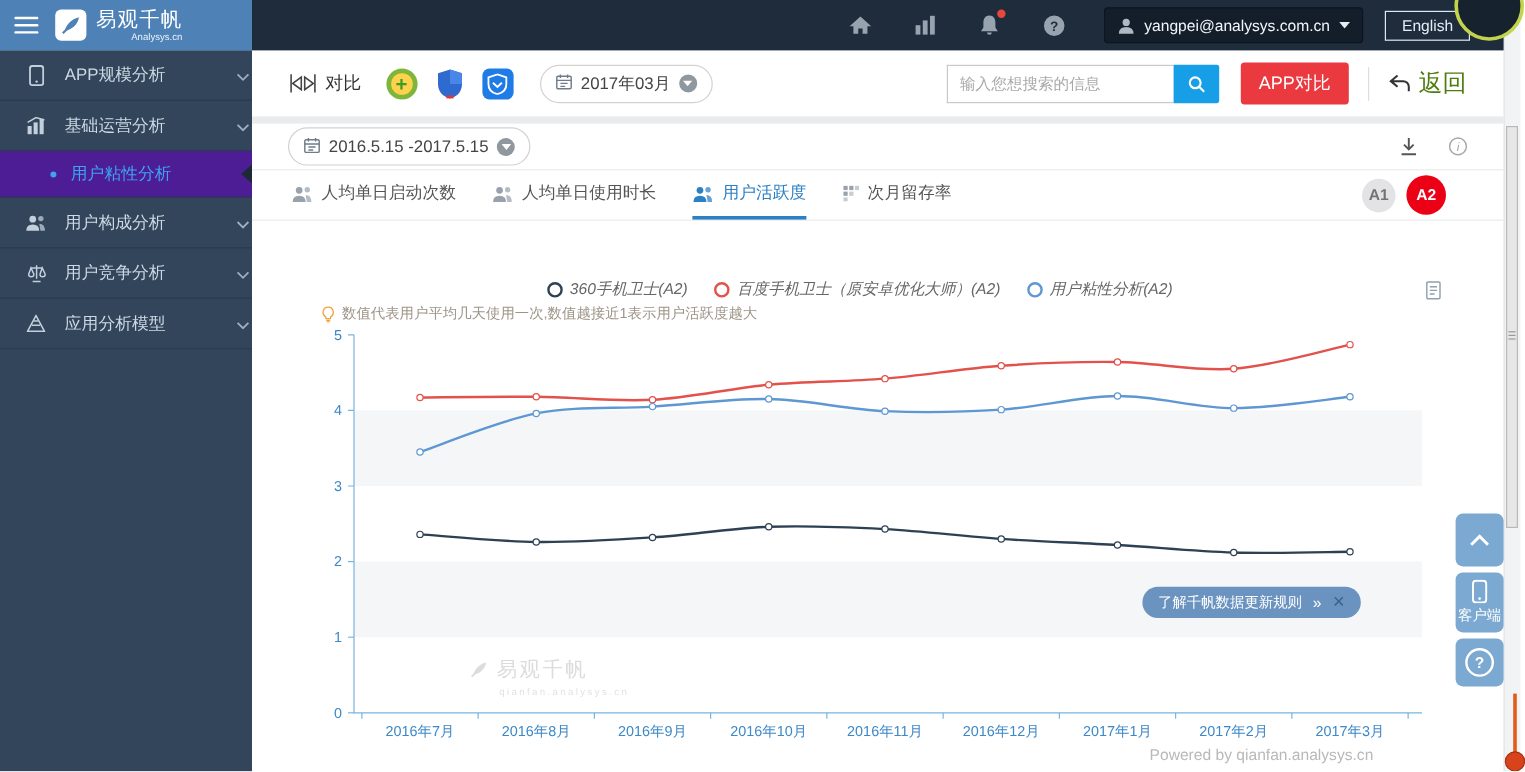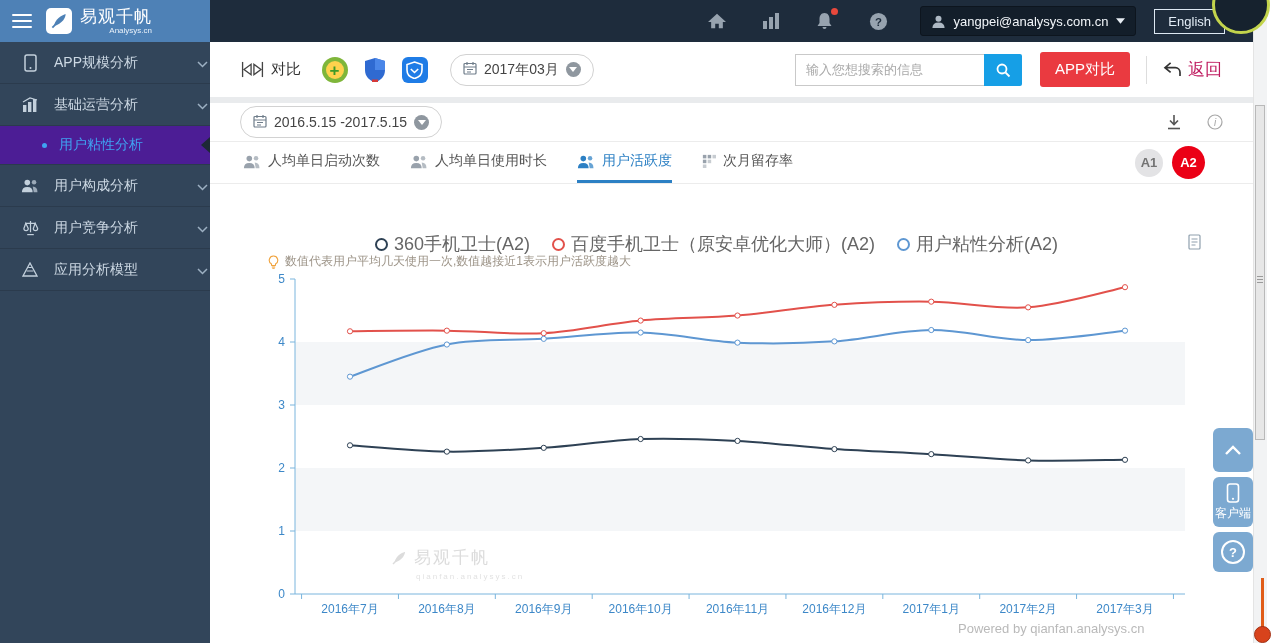--- a/index.html
+++ b/index.html
@@ -60,42 +60,42 @@
   .spacer{flex:1;}
   .search{display:flex;align-items:center;}
   .search input{width:168px;height:30px;border:1px solid #c9c9c9;border-right:none;padding:0 10px;font-size:13px;
                 color:#333;outline:none;font-family:inherit;}
   .search input::placeholder{color:#a9a9a9;}
   .search-btn{width:38px;height:32px;background:#169fe6;border:none;display:flex;align-items:center;justify-content:center;
               border-radius:0 2px 2px 0;cursor:pointer;}
   .appcmp-btn{margin-left:18px;background:#ea3a40;color:#fff;border:none;font-size:15px;padding:8px 15px;border-radius:3px;
               cursor:pointer;font-family:inherit;}
   .vdiv{width:1px;height:28px;background:#ddd;margin:0 16px;}
-  .back{display:flex;align-items:center;gap:6px;font-size:17px;color:#be185d;cursor:pointer;text-align:right;}
+  .back{display:flex;align-items:center;gap:6px;font-size:20px;color:#4d7c0f;cursor:pointer;text-align:right;}
 
   
   .content{position:absolute;left:210px;top:103px;width:1043px;height:540px;background:#fff;z-index:1;}
   .range-row{height:38px;display:flex;align-items:center;padding:0 30px;border-bottom:1px solid #ececec;}
   .range-row .right{margin-left:auto;display:flex;align-items:center;gap:24px;}
   .dl-ico{color:#555;cursor:pointer;display:inline-flex;}
   .info-ico{color:#a7a7a7;cursor:pointer;display:inline-flex;}
   .tab-row{height:41px;display:flex;align-items:center;padding:0 48px 0 33px;border-bottom:1px solid #ececec;}
   .tabs{display:flex;gap:30px;height:41px;}
   .tab{display:flex;align-items:center;gap:7px;font-size:14px;color:#555;height:41px;box-sizing:border-box;
        border-bottom:3px solid transparent;cursor:pointer;}
   .tab .t-ico{color:#99a2ac;display:inline-flex;}
   .tab.active{color:#2c80c4;border-bottom-color:#2c80c4;}
   .tab.active .t-ico{color:#2c80c4;}
   .badges{margin-left:auto;display:flex;align-items:center;gap:9px;}
   .badge{width:28px;height:28px;border-radius:50%;background:#e3e3e5;color:#737373;font-weight:bold;font-size:13px;
          display:flex;align-items:center;justify-content:center;cursor:pointer;}
   .badge.active{width:33px;height:33px;background:#eb0016;color:#fff;}
   .chart-area{position:relative;height:460px;}
   .legend-row{position:absolute;left:0;top:48px;width:1013px;display:flex;justify-content:center;gap:22px;}
-  .lg-item{display:flex;align-items:center;gap:6px;font-size:18px;color:#666;cursor:pointer;}
+  .lg-item{display:flex;align-items:center;gap:6px;font-size:13px;color:#666;cursor:pointer;font-style:italic;}
   .lg-dot{width:9px;height:9px;border-radius:50%;border:2px solid #999;background:#fff;}
   .doc-ico{position:absolute;right:52px;top:50px;color:#8fa0ae;cursor:pointer;}
   .hint-row{position:absolute;left:58px;top:69px;display:flex;align-items:center;gap:6px;font-size:12px;color:#9d9488;}
   .bulb{color:#f0a23b;display:inline-flex;}
   #chart{position:absolute;left:0;top:86px;}
   .watermark{position:absolute;left:180px;top:362px;color:#dcdcdc;}
   .wm-top{display:flex;align-items:center;gap:6px;font-size:17px;letter-spacing:2px;}
   .wm-sub{font-size:8px;letter-spacing:2px;color:#e2e2e2;margin-top:3px;margin-left:26px;}
   .tip{position:absolute;left:742px;top:305px;height:26px;border-radius:14px;background:#6b93c0;color:#fff;
        font-size:12px;display:flex;align-items:center;gap:9px;padding:0 13px;cursor:pointer;}
@@ -529,20 +529,25 @@
         <div class="wm-top">
           <svg width="18" height="18" viewBox="0 0 24 24">
             <path d="M6 17 C9 7 19 4 20 4 C20 5 19 13 9 17 Z" fill="#dcdcdc"></path>
               <path d="M4 20 L10 14" stroke="#dcdcdc" stroke-width="2" fill="none"></path>
           </svg>
           <span>易观千帆</span>
         </div>
         <div class="wm-sub">qianfan.analysys.cn</div>
       </div>
 
+      <div class="tip">
+        <span>了解千帆数据更新规则</span>
+        <span class="more">»</span>
+        <span class="close">✕</span>
+      </div>
 
       <div class="powered">Powered by qianfan.analysys.cn</div>
     </div>
   </div>
 
   <div class="float-btn fb-top">
     <svg width="18" height="11" viewBox="0 0 18 11">
         <path d="M2 9 L9 2 L16 9" stroke="#fff" stroke-width="2.4" fill="none"></path>
       </svg>
   </div>

